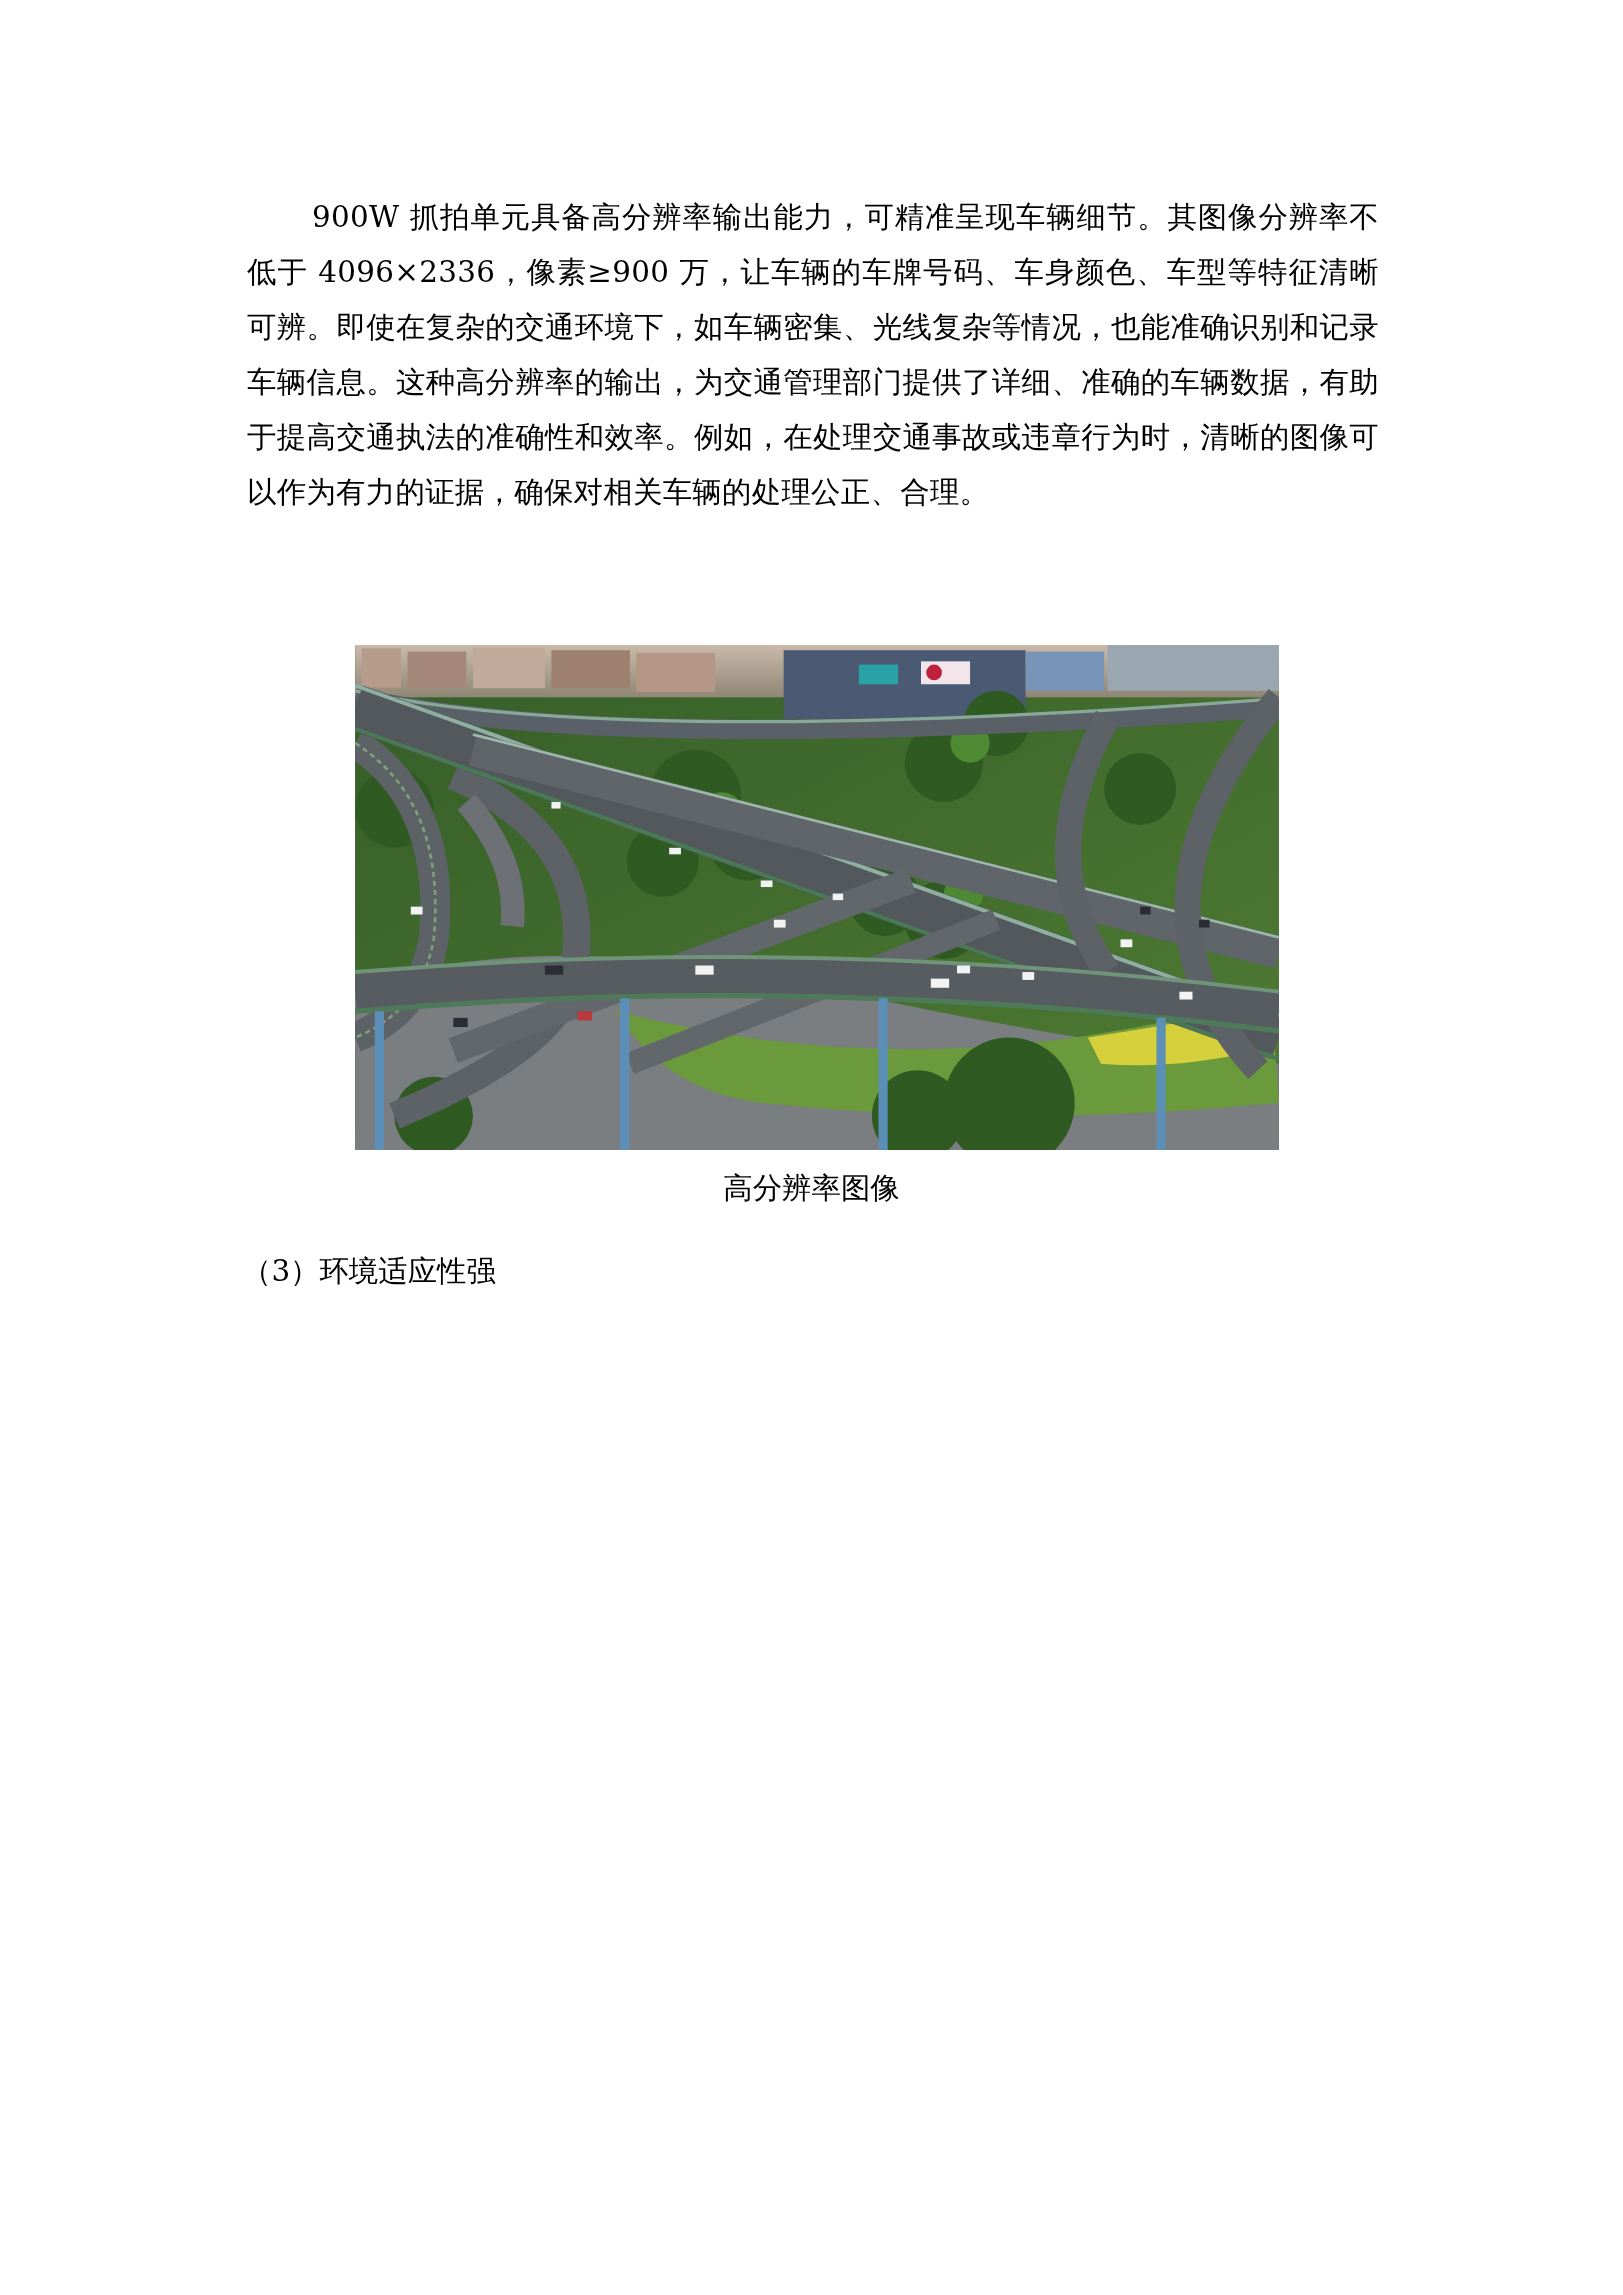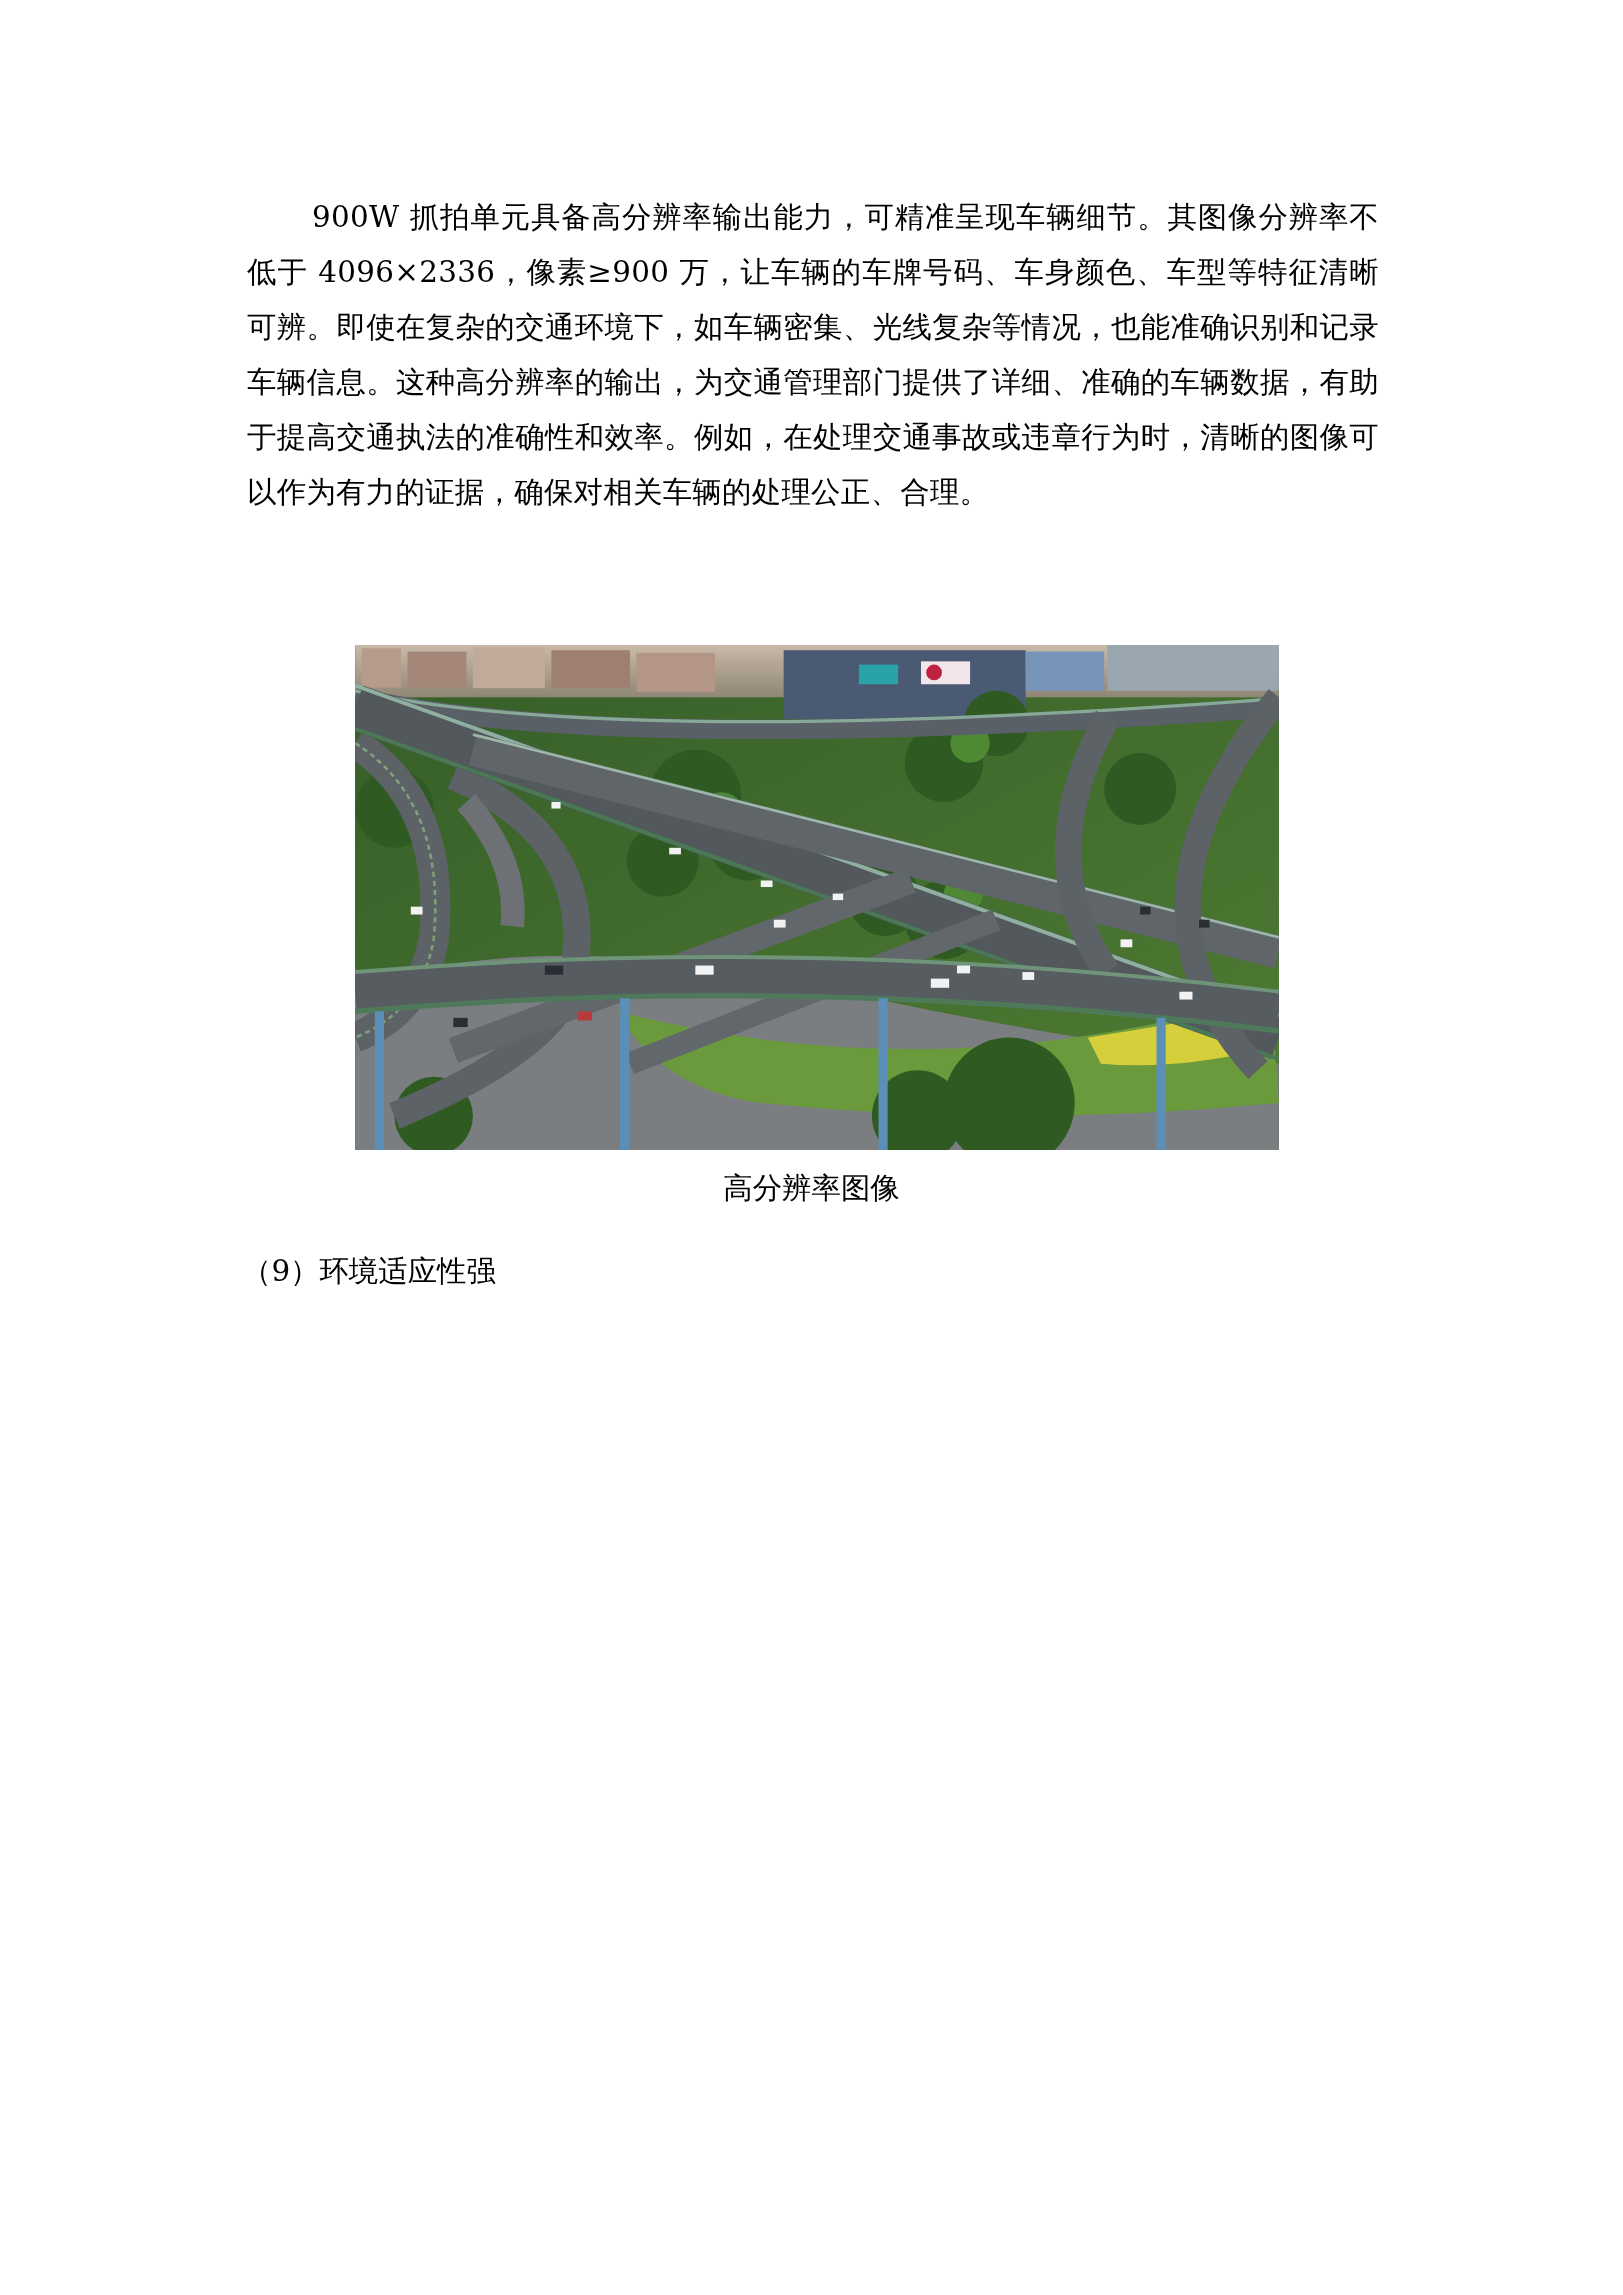--- a/index.html
+++ b/index.html
@@ -131,17 +131,17 @@
           <rect x="150" y="570" width="22" height="14"></rect>
         <rect x="1200" y="400" width="16" height="12"></rect>
           <rect x="1290" y="420" width="16" height="12"></rect>
       </g>
       <rect x="340" y="560" width="22" height="14" fill="#b83a3a"></rect>
     </svg>
   </div>
 
   <div class="caption">高分辨率图像</div>
 
-  <div class="heading">（9）环境适应性强</div>
+  <div class="heading">（3）环境适应性强</div>
 
 
 </div>
 
 
 </body></html>

